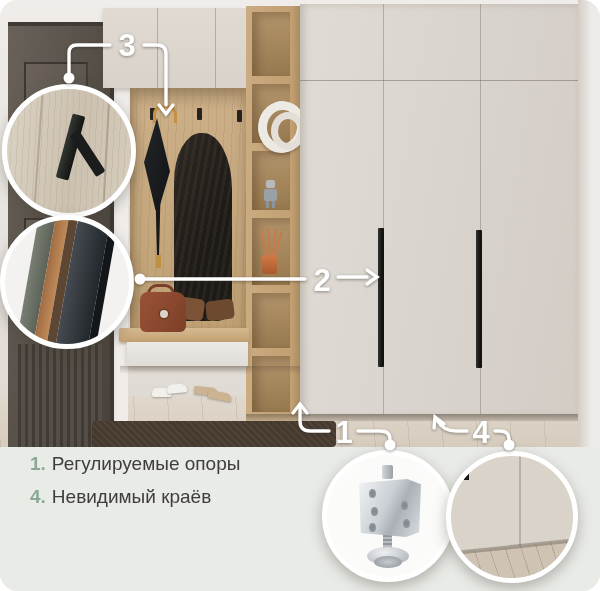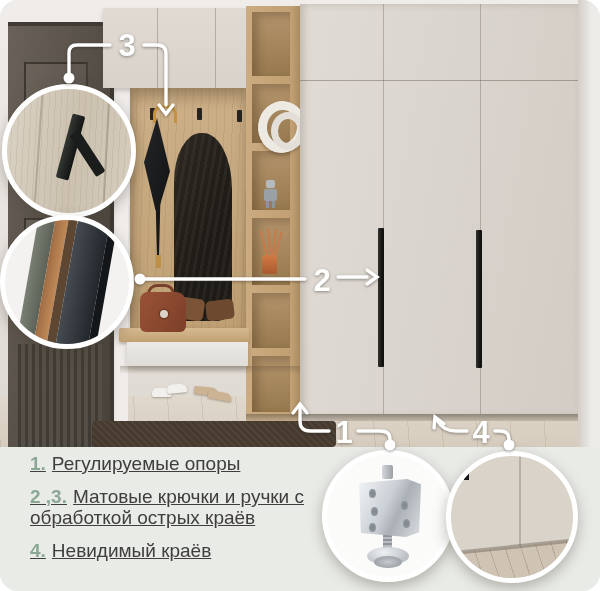--- a/index.html
+++ b/index.html
@@ -64,21 +64,21 @@
   .bag-medal{left:160px;top:310px;width:8px;height:8px;background:#d9d3c9;border-radius:50%;box-shadow:0 0 0 1.5px #6f3a24;}
   .sneaker{position:absolute;width:20px;height:9px;background:#f2f0ec;border-radius:5px 7px 2px 2px;box-shadow:0 1px 2px rgba(80,70,55,.4);}
   .heel{position:absolute;width:24px;height:8px;background:#cbb393;border-radius:2px 8px 2px 2px;box-shadow:0 1px 2px rgba(80,70,55,.4);}
   .rug{left:92px;top:421px;width:244px;height:26px;background:#46392e;border-radius:4px;}
   .rug:after{content:"";position:absolute;inset:0;border-radius:inherit;background:repeating-linear-gradient(45deg,rgba(255,255,255,.05) 0 2px,transparent 2px 5px);}
   .shadow-floor{left:120px;top:366px;width:180px;height:8px;background:linear-gradient(180deg,rgba(90,75,55,.3),transparent);}
 
   
   .panel{left:0;top:447px;width:600px;height:144px;background:#e9ebe7;}
   .legend{left:30px;top:453px;width:318px;font-size:19px;line-height:21px;color:#3e3e3e;}
-  .legend-item{margin-bottom:12px;text-decoration:underline;}
+  .legend-item{margin-bottom:12px;}
   .legend-num{color:#8ba895;font-weight:700;margin-right:6px;}
 
   
   .inset{position:absolute;border-radius:50%;border:5px solid #ffffff;box-sizing:border-box;overflow:hidden;box-shadow:0 5px 14px rgba(70,62,52,.35);z-index:40;}
   .inset-hook{left:2px;top:84px;width:134px;height:134px;background:linear-gradient(100deg,#dad2c4,#ccc1af 55%,#d6cdbe);}
   .inset-hook .grain{position:absolute;inset:-10px;background:repeating-linear-gradient(93deg,transparent 0 5px,rgba(125,108,85,.12) 5px 6px);}
   .streak{position:absolute;width:2px;height:150%;background:rgba(108,92,70,.3);top:-20%;}
   .hookbar-long{left:57px;top:25px;width:13px;height:66px;background:linear-gradient(90deg,#333732,#121514);transform:rotate(15deg);border-radius:2px;}
   .hookbar-short{left:75px;top:40px;width:11px;height:49px;background:#1a1d1c;transform:rotate(-33deg);border-radius:2px;}
   .inset-handle{left:0px;top:215px;width:134px;height:134px;background:#f3f2f0;}
@@ -178,21 +178,20 @@
     <div class="abs sneaker" style="left:152px;top:388px;"></div>
     <div class="abs sneaker" style="left:167px;top:384px;transform:rotate(-6deg);"></div>
     <div class="abs heel" style="left:194px;top:387px;transform:rotate(5deg);"></div>
     <div class="abs heel" style="left:208px;top:392px;transform:rotate(10deg);"></div>
     <div class="abs rug"></div>
   </div>
 
   <div class="abs panel">
     <div class="abs legend" style="left:30px;top:6px;">
       <div class="legend-item"><span class="legend-num">1.</span><span>Регулируемые опоры</span></div>
-      <div class="legend-item"><span class="legend-num">2 ,3.</span><span>Матовые крючки и ручки с обработкой острых краёв</span></div>
       <div class="legend-item"><span class="legend-num">4.</span><span>Невидимый краёв</span></div>
     </div>
   </div>
 
   <div class="inset inset-hook">
     <div class="grain"></div>
     <div class="abs streak" style="left:30px;transform:rotate(4deg);"></div>
     <div class="abs streak" style="left:98px;transform:rotate(3deg);"></div>
     <div class="abs hookbar-long"></div>
     <div class="abs hookbar-short"></div>

